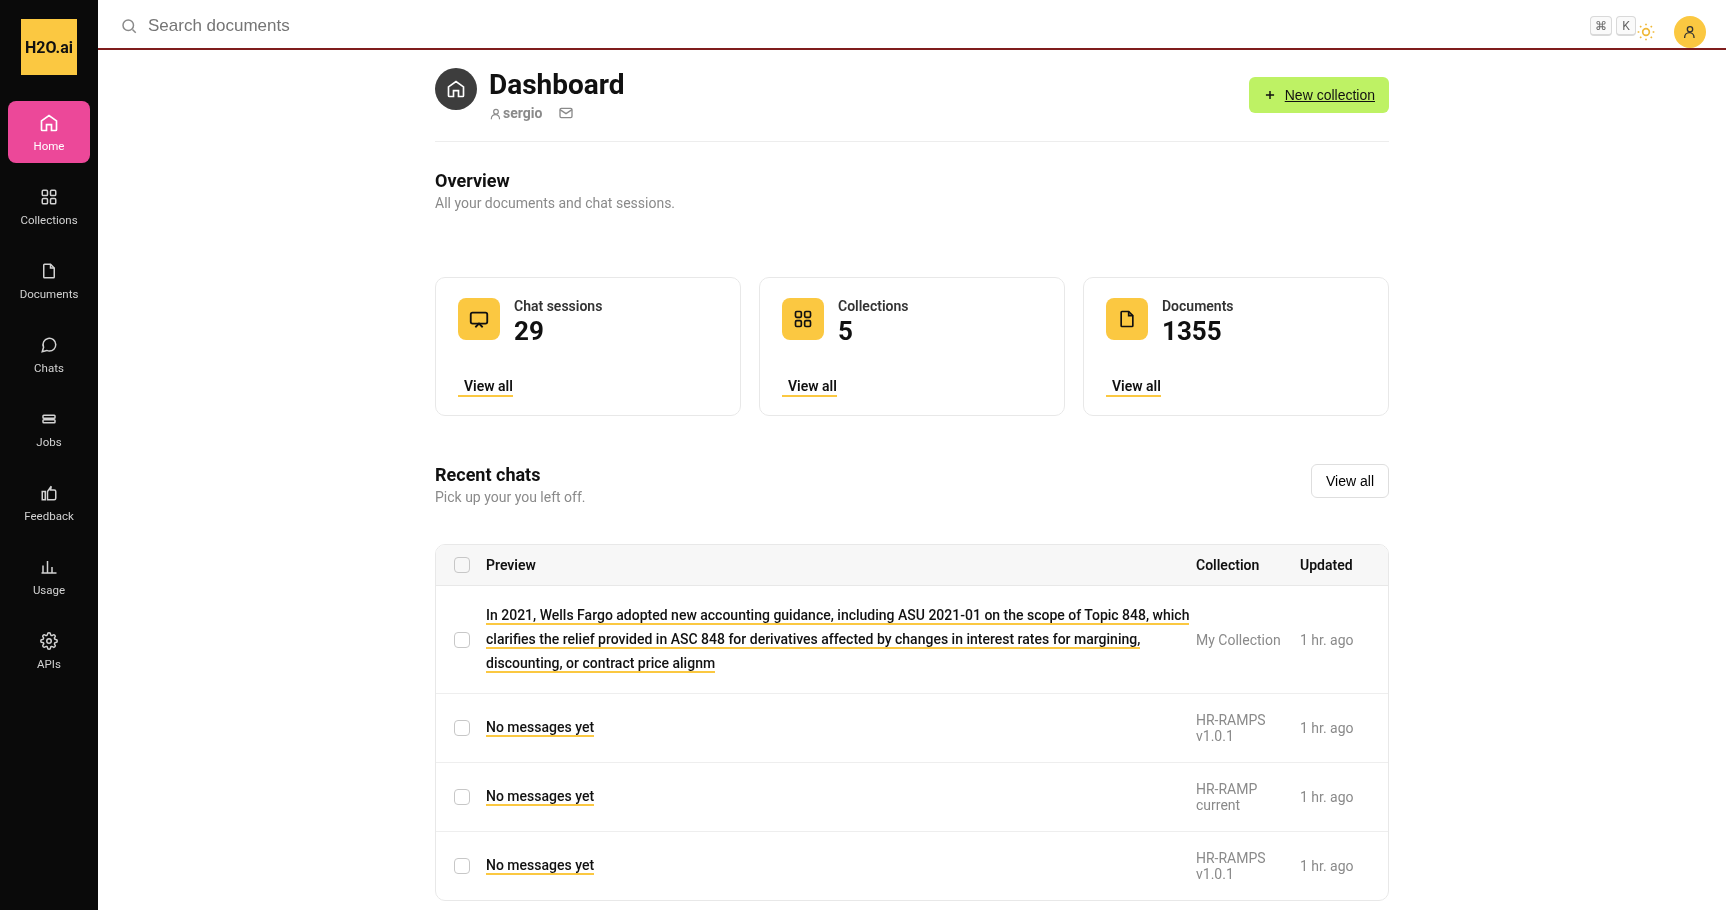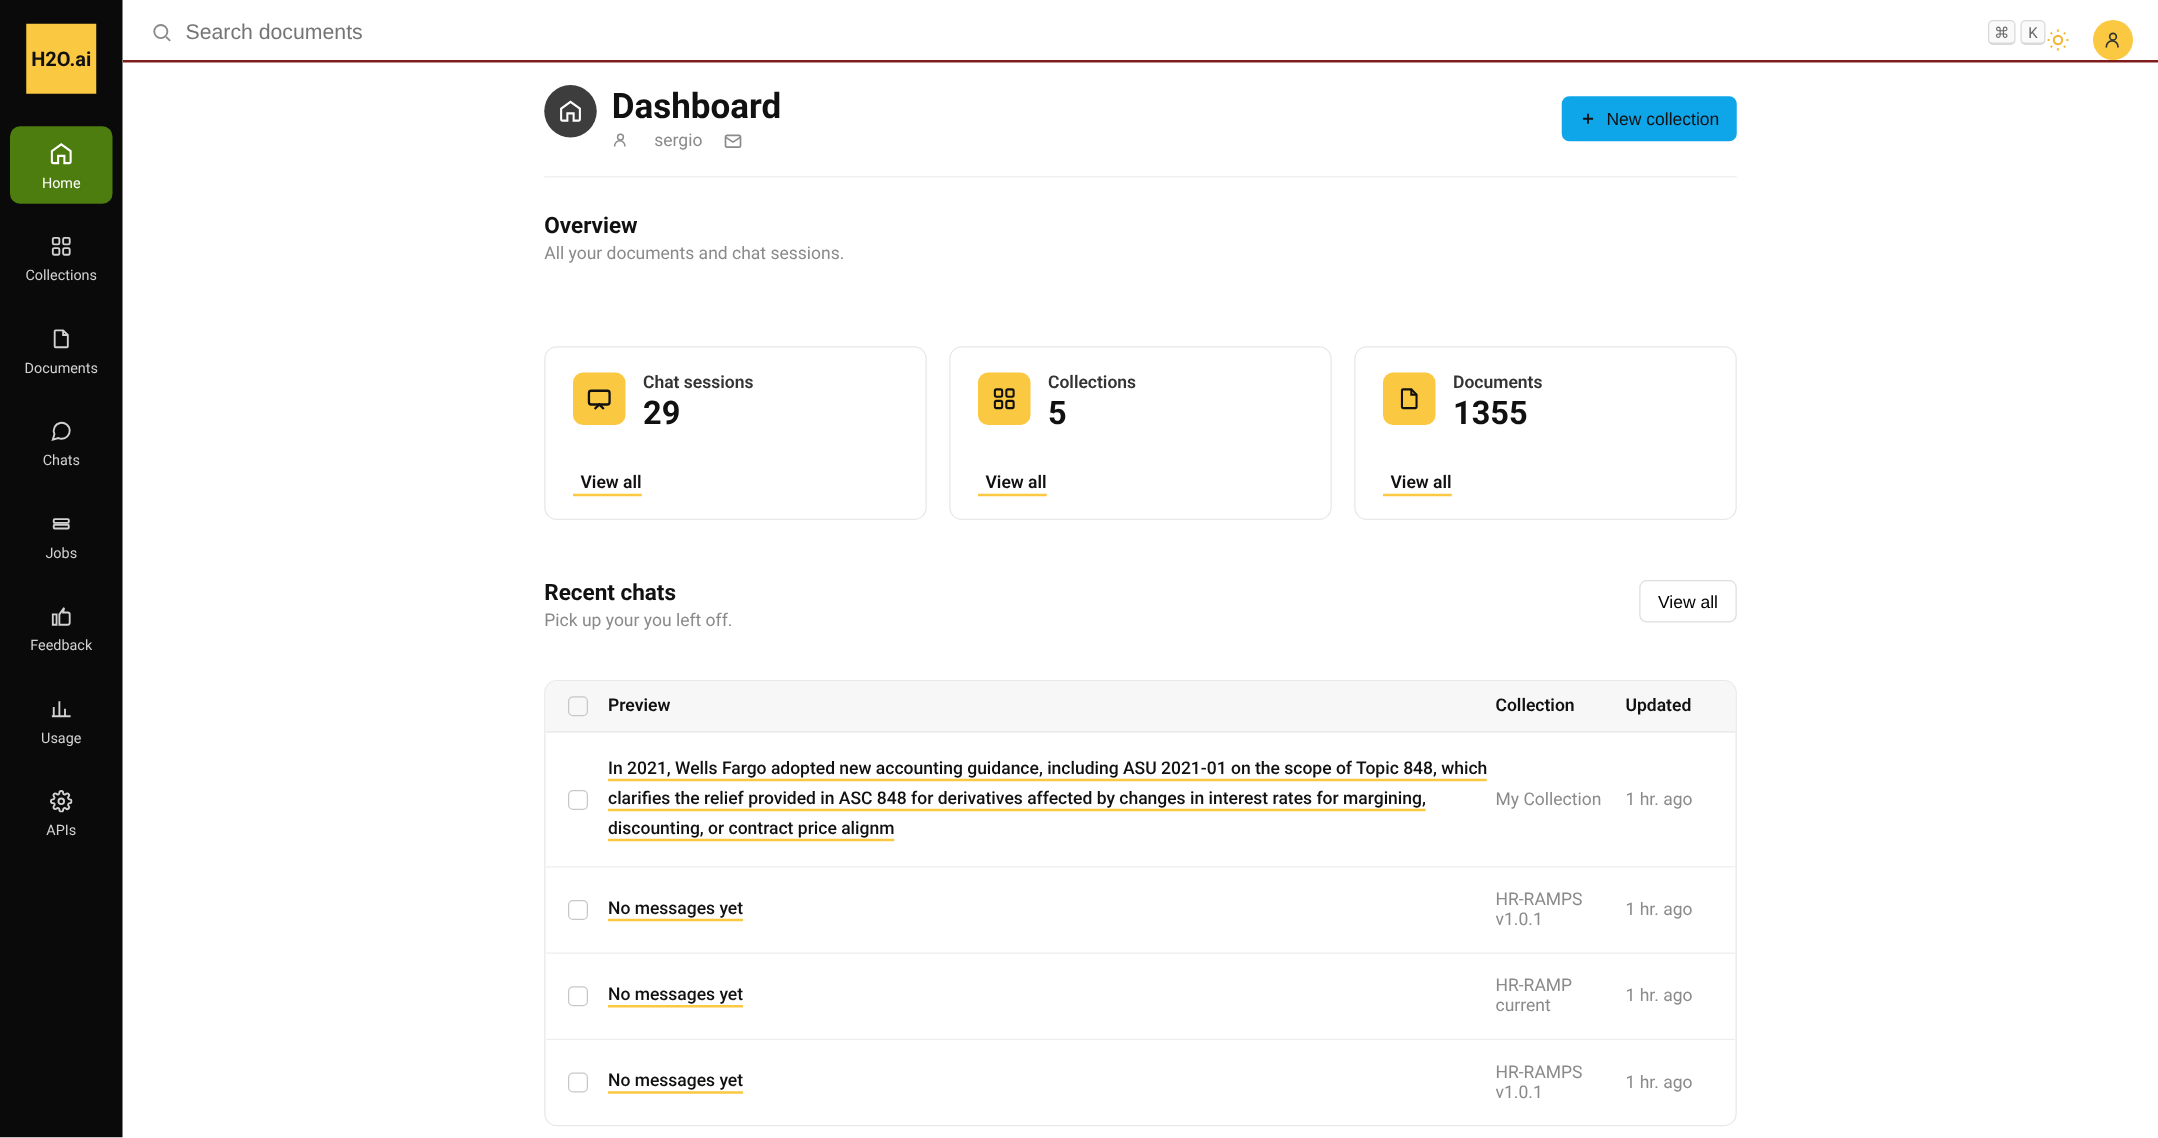--- a/index.html
+++ b/index.html
@@ -40,21 +40,21 @@
       display: flex;
       flex-direction: column;
       align-items: center;
       gap: 6px;
       padding: 12px 4px 10px;
       border-radius: 8px;
       cursor: pointer;
       color: #d2d2d2;
     }
     .nav-item.active {
-      background: #4d7c0f;
+      background: #ec4899;
       color: #fff;
     }
     .nav-item .nav-icon { width: 20px; height: 20px; display:flex; align-items:center; justify-content:center; }
     .nav-item .nav-label { font-size: 11.5px; }
     
     
     .main { flex: 1; display: flex; flex-direction: column; overflow-y:auto; }
     
     .topbar {
       height: 54px;
@@ -101,26 +101,26 @@
       margin-bottom: 28px;
     }
     .page-header-left { display:flex; align-items:flex-start; gap:12px; }
     .page-icon {
       width:42px; height:42px; border-radius:50%;
       background:#3d3d3d; display:flex; align-items:center; justify-content:center;
       color:#fff;
     }
     .page-title { font-size:28px; font-weight:700; }
     .page-meta { display:flex; align-items:center; gap:16px; margin-top:4px; color:#8a8a8a; font-size:14px; }
-    .page-meta-item { display:flex; align-items:flex-start; gap:20px; }
+    .page-meta-item { display:flex; align-items:flex-end; gap:0;font-weight:bold; }
     .btn-primary {
       display:flex; align-items:center; gap:8px;
-      background:#0ea5e9; border:none; border-radius:6px;
+      background:#bef264; border:none; border-radius:6px;
       padding:10px 14px; font-size:14px; font-weight:500;
-      cursor:pointer; color:#111;
+      cursor:pointer; color:#111;text-decoration:underline;
     }
     
     .section-heading { font-size:18px; font-weight:700; margin-bottom:4px; }
     .section-sub { color:#8a8a8a; font-size:14px; margin-bottom:18px; }
     
     .cards { display:flex; gap:18px; margin-bottom:48px; }
     .card {
       flex:1; border:1px solid #e8e8e8; border-radius:10px;
       padding:20px 22px 18px; display:flex; flex-direction:column;margin-top:48px;
     }

